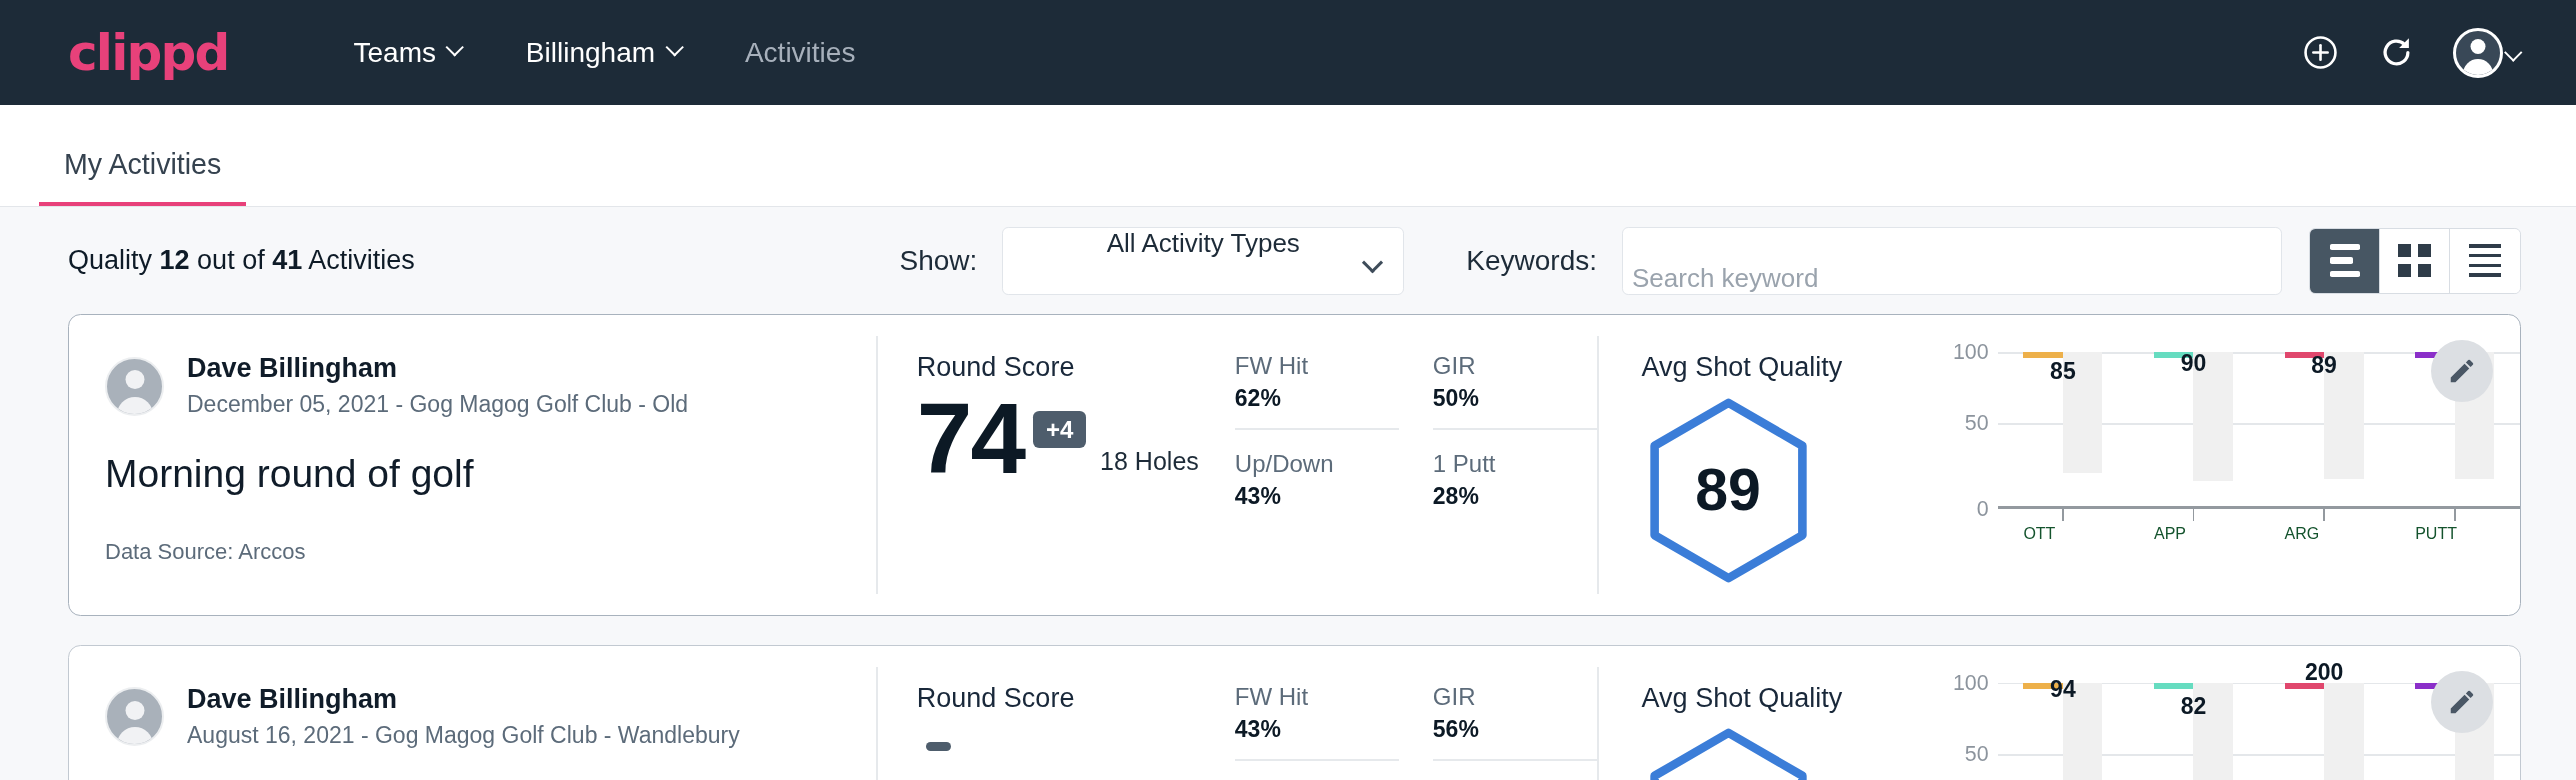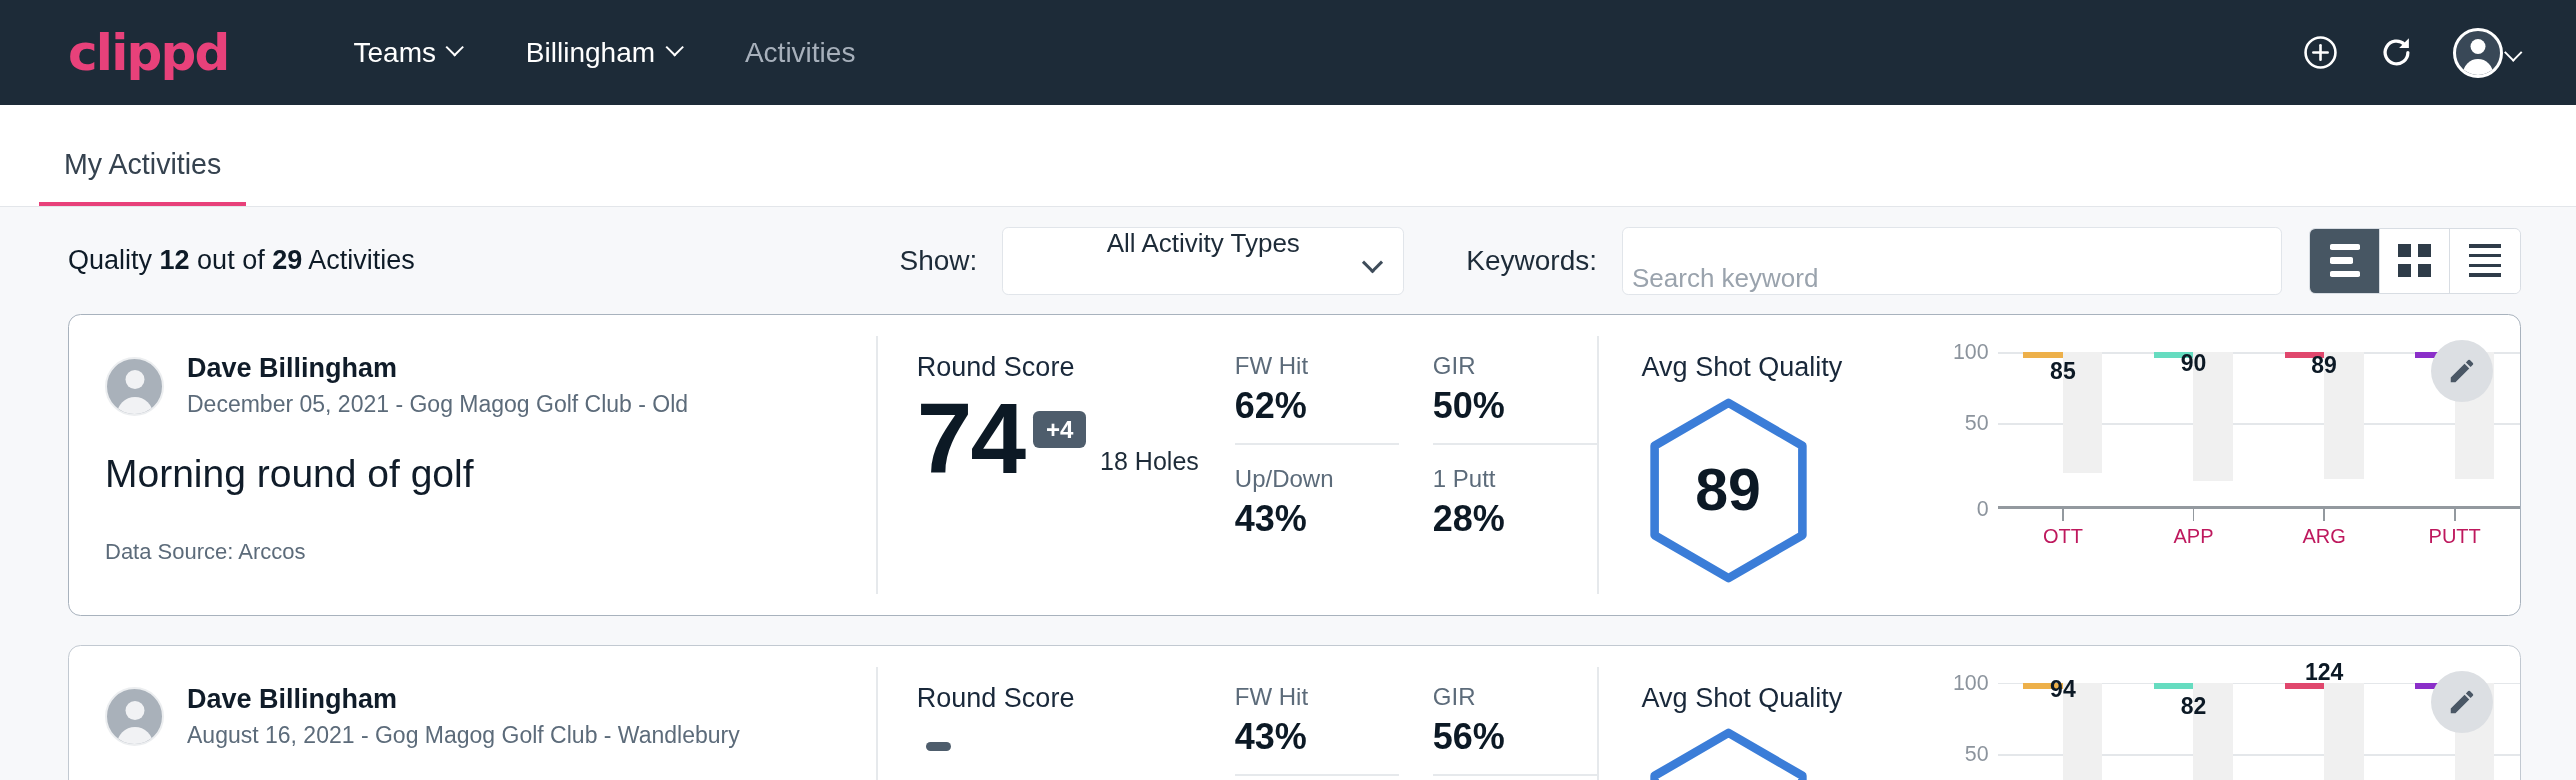--- a/index.html
+++ b/index.html
@@ -227,21 +227,21 @@
     margin-left: 9px; margin-bottom: 43px;
     align-self: flex-start;
     position: relative; top: 23px;
   }
   .holes { font-size: 25px; color: #1d2b38; margin-left: 14.3px; margin-bottom: 12.5px; }
 
   .col-stats { width: 362px; padding: 37px 0 0 0; display: grid;
                grid-template-columns: 1fr 1fr; column-gap: 34px; align-content: start; }
   .stat { }
   .stat-h { font-size: 24px; color: #5c6b7a; }
-  .stat-v { font-size: 36px; font-weight: 700; color: #0c1925; margin-top: 5.4px; }
+  .stat-v { font-size: 23px; font-weight: 700; color: #0c1925; margin-top: 5.4px; }
   .stat-rule { height: 1.8px; background: #e6e9ec; margin: 16px 0 19.6px 0; }
 
   .col-quality { flex: 1; padding: 37px 0 0 43px; display: flex; }
   .q-left { width: 295px; }
   .hexwrap { margin-top: 12.5px; }
   .hex { position: relative; width: 173px; height: 189px; }
   .hex .hexnum {
     position: absolute; inset: 0;
     display: flex; align-items: center; justify-content: center;
     font-size: 59px; font-weight: 700; color: #0c1925;
@@ -264,21 +264,21 @@
   .baseline { position: absolute; left: 0; right: 0; bottom: 0; height: 2.7px; background: #93999f; }
   .bars { position: absolute; inset: 0; display: flex; align-items: flex-end; justify-content: space-around; }
   .bar-col { width: 79px; position: relative; height: 100%; display: flex; flex-direction: row; justify-content: flex-end; }
   .bar-val {
     position: absolute; left: 0; right: 0; text-align: center;
     font-size: 23px; font-weight: 700; color: #0c1925;
   }
   .bar-body { background: #f0f0f0; width: 100%; }
   .bar-cap { height: 6.2px; width: 100%; }
   .x-labels { display: flex; justify-content: space-around; margin-left: 52px; padding-top: 16px; }
-  .x-lab { width: 79px; text-align: center; font-size: 20px; color: #be185d; }
+  .x-lab { width: 79px; font-size: 16px; color: #14532d; }
   .x-ticks { position: absolute; left: 52px; right: 0; top: 157px; display: flex; justify-content: space-around; }
   .x-tick { width: 79px; display: flex; justify-content: center; }
   .x-tick i { display: block; width: 1.8px; height: 11.6px; background: #93999f; }
 
   .edit-btn {
     position: absolute; top: 25px; right: 27px;
     width: 62px; height: 62px; border-radius: 50%;
     background: #dcdfe3;
     display: flex; align-items: center; justify-content: center;
     cursor: pointer;
@@ -324,21 +324,21 @@
 </div>
 
 <div class="tabstrip">
   <div class="tab active">
     <span>My Activities</span>
   </div>
 </div>
 
 <div class="filterbar">
   <div class="viewing">
-    <span>Quality </span><b>12</b><span> out of </span><b>29</b><span> Activities</span>
+    <span>Quality </span><b>12</b><span> out of </span><b>41</b><span> Activities</span>
   </div>
 
   <div class="filter-mid">
     <span class="lbl">Show:</span>
     <div class="select">
       <span>All Activity Types</span>
       <span class="sel-caret"></span>
     </div>
     <span class="kw-label">Keywords:</span>
     <div class="search">
@@ -567,21 +567,21 @@
                 <div class="bar-val" style="bottom:87%">94</div>
                 <div class="bar-cap" style="background:#edb04a"></div>
                 <div class="bar-body" style="height:85%"></div>
               </div>
               <div class="bar-col">
                 <div class="bar-val" style="bottom:76%">82</div>
                 <div class="bar-cap" style="background:#66dcc0"></div>
                 <div class="bar-body" style="height:74%"></div>
               </div>
               <div class="bar-col">
-                <div class="bar-val" style="bottom:98%">124</div>
+                <div class="bar-val" style="bottom:98%">200</div>
                 <div class="bar-cap" style="background:#e0476d"></div>
                 <div class="bar-body" style="height:96%"></div>
               </div>
               <div class="bar-col">
                 <div class="bar-val" style="bottom:81%">87</div>
                 <div class="bar-cap" style="background:#8b2fc9"></div>
                 <div class="bar-body" style="height:79%"></div>
               </div>
             </div>
           </div>

